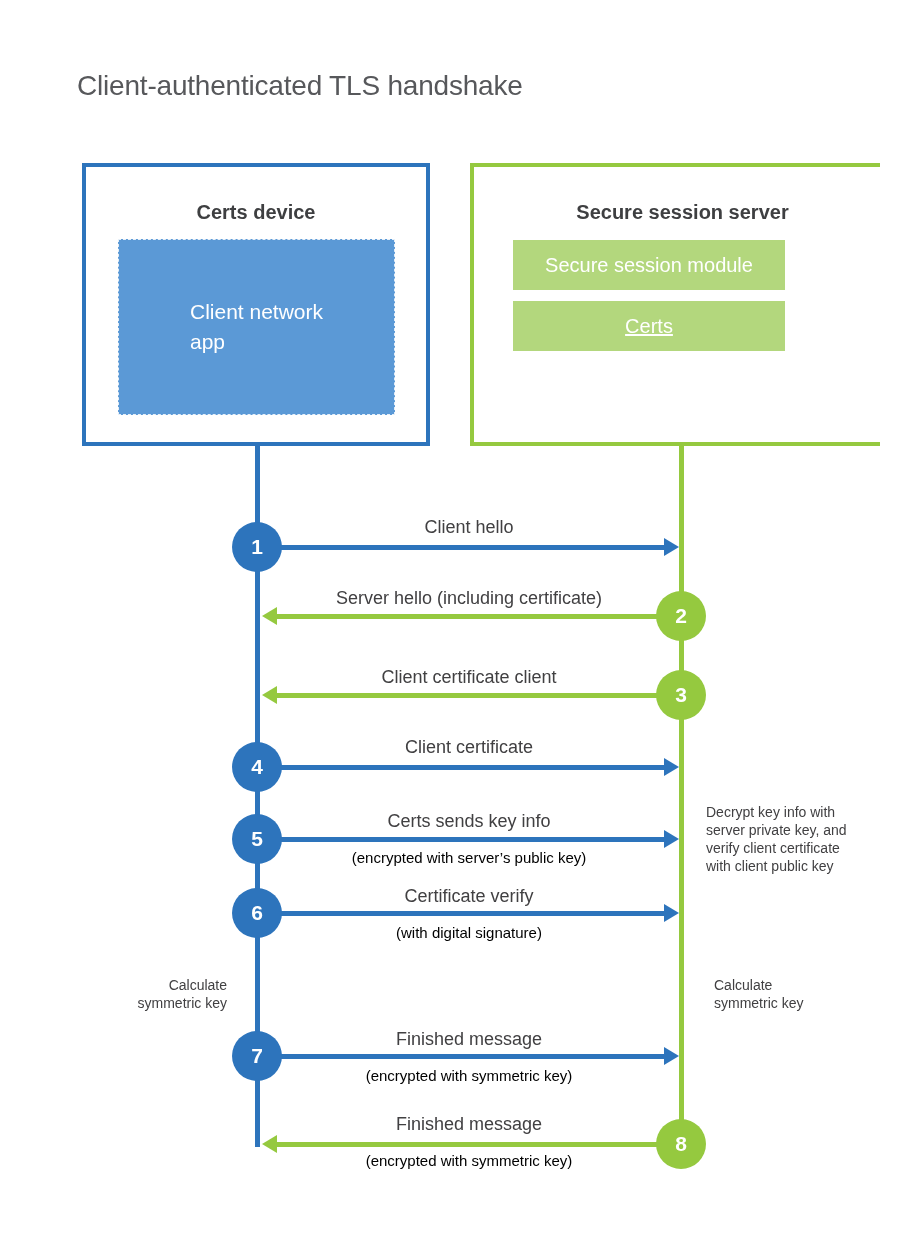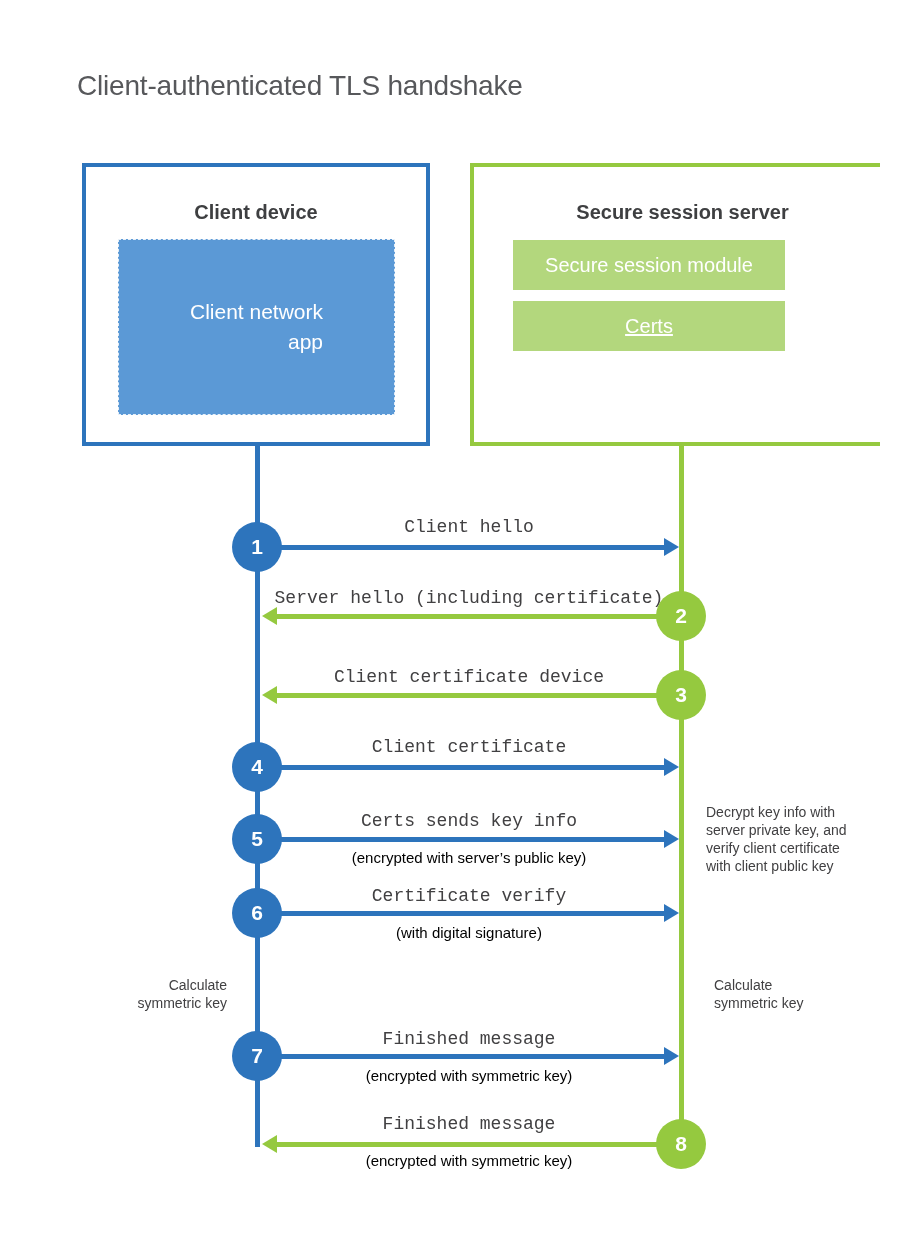--- a/index.html
+++ b/index.html
@@ -18,21 +18,21 @@
   .client-box { left: 42px; width: 348px; border: 4px solid #2d74bc; }
   .server-box { left: 430px; width: 425px; border: 4px solid #95c93f; }
   .box-title {
     position: absolute; left: 0; right: 0; top: 24px;
     text-align: center; font-size: 20px; font-weight: 700; color: #3e3f41;
   }
   .app-box {
     position: absolute; left: 78px; top: 199px; width: 277px; height: 176px;
     background: #5b99d6; border: 1px dashed rgba(255,255,255,0.85);
     display: flex; align-items: center; justify-content: center;
-    color: #ffffff; font-size: 21px; line-height: 1.45; text-align: right;
+    color: #ffffff; font-size: 21px; line-height: 1.45; text-align: left;
     white-space: pre-line;
   }
   .server-bar {
     position: absolute; left: 473px; width: 272px; height: 50px;
     background: #b3d77d; color: #ffffff; font-size: 20px;
     display: flex; align-items: center; justify-content: center; text-align: center;
   }
   .bar-1 { top: 200px; } .bar-2 { top: 261px; text-decoration: underline; } .bar-3 { top: 322px; }
 
   
@@ -44,21 +44,21 @@
   .circle {
     position: absolute; width: 50px; height: 50px; border-radius: 50%;
     color: #ffffff; font-size: 21px; font-weight: 700;
     display: flex; align-items: center; justify-content: center;
   }
   .circle.blue { background: #2d74bc; left: 192px; }
   .circle.green { background: #95c93f; left: 616px; }
 
   .msg-label {
     position: absolute; left: 217px; width: 424px; text-align: center;
-    font-size: 18px; color: #414042; white-space: nowrap; font-family: Liberation Mono, monospace;
+    font-size: 18px; color: #414042; white-space: nowrap;
   }
   .msg-sublabel {
     position: absolute; left: 217px; width: 424px; text-align: center;
     font-size: 15px; color: #000000; white-space: nowrap;
   }
 
   .shaft { position: absolute; height: 5px; }
   .shaft.blue { background: #2d74bc; left: 217px; width: 407px; }
   .shaft.green { background: #95c93f; left: 237px; width: 404px; }
   .head { position: absolute; width: 0; height: 0; border-top: 9px solid transparent; border-bottom: 9px solid transparent; }
@@ -74,21 +74,21 @@
   .note.calc-right { left: 674px; top: 936px; }
 </style>
 </head>
 <body>
 
 <div class="canvas">
 
   <div class="diagram-title">Client-authenticated TLS handshake</div>
 
   <div class="entity-box client-box">
-    <div class="box-title">Client device</div>
+    <div class="box-title">Certs device</div>
   </div>
   <div class="app-box">Client network
 app</div>
 
   <div class="entity-box server-box">
     <div class="box-title">Secure session server</div>
   </div>
   <div class="server-bar bar-1">Secure session module</div>
   <div class="server-bar bar-2">Certs</div>
 
@@ -103,21 +103,21 @@
   </div>
 
   <div>
     <div class="msg-label" style="top:548px">Server hello (including certificate)</div>
     <div class="shaft green" style="top:574px"></div>
     <div class="head left" style="top:567px"></div>
     <div class="circle green" style="top:551px">2</div>
   </div>
 
   <div>
-    <div class="msg-label" style="top:627px">Client certificate device</div>
+    <div class="msg-label" style="top:627px">Client certificate client</div>
     <div class="shaft green" style="top:653px"></div>
     <div class="head left" style="top:646px"></div>
     <div class="circle green" style="top:630px">3</div>
   </div>
 
   <div>
     <div class="msg-label" style="top:697px">Client certificate</div>
     <div class="shaft blue" style="top:725px"></div>
     <div class="head right" style="top:718px"></div>
     <div class="circle blue" style="top:702px">4</div>

